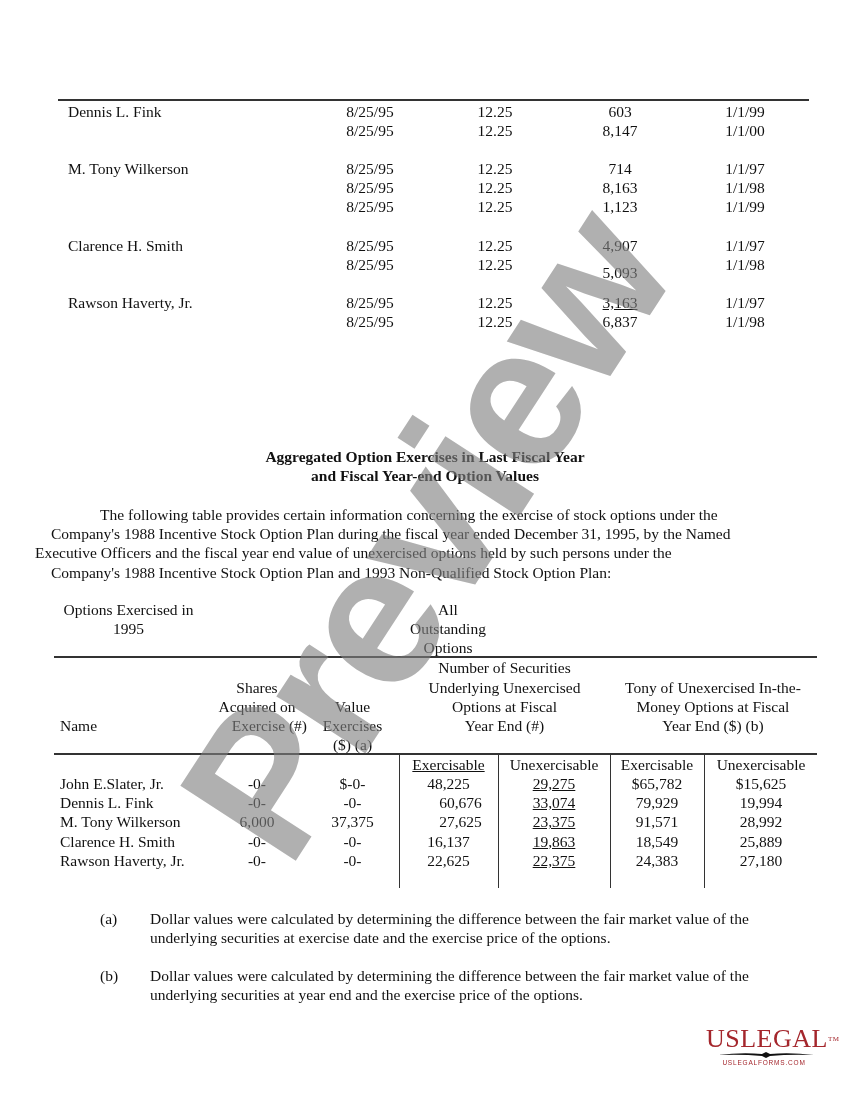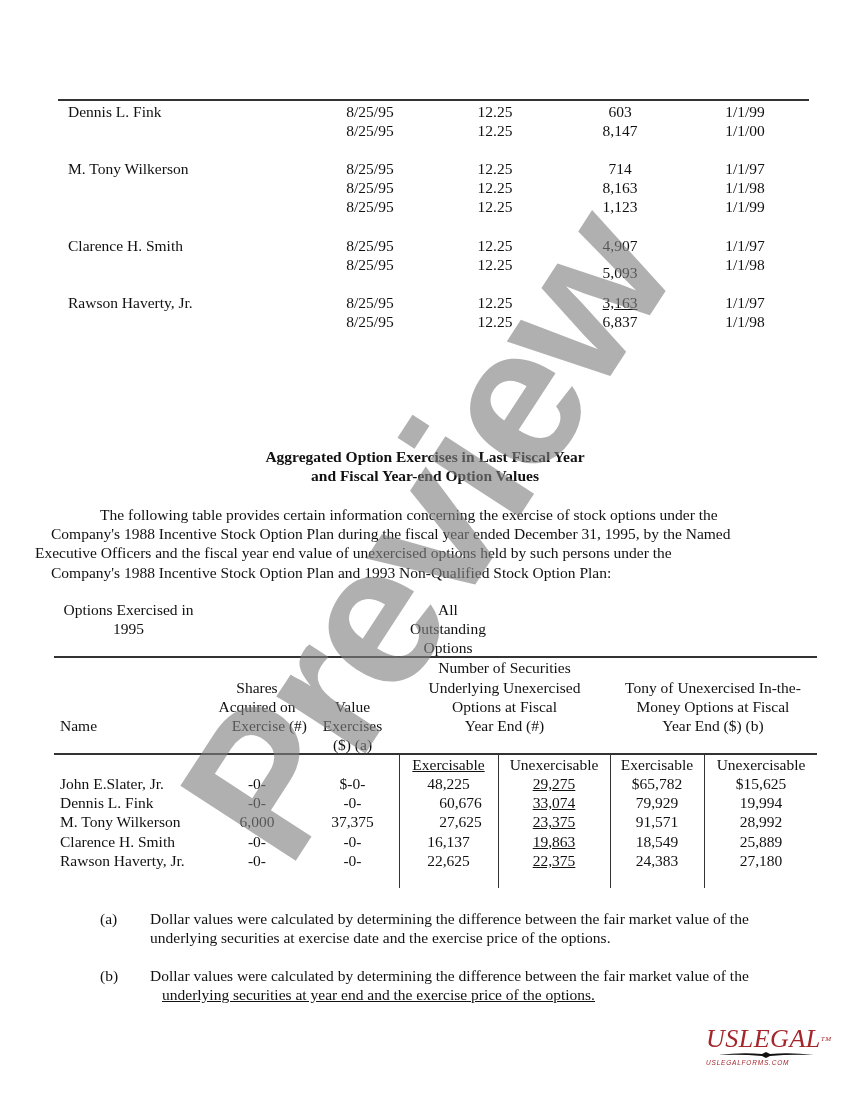--- a/index.html
+++ b/index.html
@@ -4,21 +4,21 @@
 <style>
   html,body{margin:0;padding:0;background:#fff;}
   body{width:850px;height:1100px;position:relative;overflow:hidden;font-family:"Liberation Serif","DejaVu Serif",serif;color:#111;font-size:15.5px;}
   .abs{position:absolute;white-space:nowrap;line-height:19px;}
   .rule{position:absolute;background:#333;}
   .c{text-align:center;}
   .r{text-align:center;}
   .u{text-decoration:underline;}
   .b{font-weight:bold;}
   #watermark{position:absolute;left:70px;top:520px;font-family:"Liberation Sans","DejaVu Sans",sans-serif;font-weight:bold;font-size:200px;color:rgba(128,128,128,0.62);transform:rotate(-57deg);transform-origin:center;white-space:nowrap;letter-spacing:-6px;pointer-events:none;left:45px;top:420px;width:760px;text-align:center;}
-  .logo{position:absolute;left:706px;top:1025px;width:116px;text-align:left;font-style:italic;}
+  .logo{position:absolute;left:706px;top:1025px;width:116px;text-align:center;}
   .logo-main{font-family:"Liberation Serif",serif;font-size:26px;color:#a4262c;letter-spacing:0.5px;line-height:28px;}
   .logo-tm{font-size:7px;vertical-align:top;color:#a4262c;}
   .logo-sub{font-family:"Liberation Sans",sans-serif;font-size:6.5px;color:#a4262c;letter-spacing:0.8px;margin-top:6px;}
   .eagle{position:absolute;left:718px;top:1052px;width:96px;height:6px;}
 </style>
 </head>
 <body>
 
 <div class="rule" style="left:58px;top:99px;width:751px;height:1.5px;"></div>
 
@@ -158,21 +158,21 @@
       <div class="abs c" style="left: 610px; width: 94px; top: 850.8px;">24,383</div>
       <div class="abs c" style="left: 704px; width: 114px; top: 850.8px;">27,180</div>
     </div>
   </div>
 
 <div class="abs" style="left:100px;top:909px;">(a)</div>
 <div class="abs" style="left:150px;top:909px;">Dollar values were calculated by determining the difference between the fair market value of the</div>
 <div class="abs" style="left:150px;top:928px;">underlying securities at exercise date and the exercise price of the options.</div>
 <div class="abs" style="left:100px;top:966px;">(b)</div>
 <div class="abs" style="left:150px;top:966px;">Dollar values were calculated by determining the difference between the fair market value of the</div>
-<div class="abs" style="left:162px;top:985px;text-decoration:underline;">underlying securities at year end and the exercise price of the options.</div>
+<div class="abs" style="left:150px;top:985px;">underlying securities at year end and the exercise price of the options.</div>
 
 <div id="watermark">Preview</div>
 
 <div class="logo">
   <div class="logo-main"><span>USLEGAL</span><span class="logo-tm">TM</span></div>
   <div class="logo-sub">USLEGALFORMS.COM</div>
 </div>
 <svg class="eagle" viewBox="0 0 96 6">
   <path d="M0 3 Q24 0 44 2 L48 0 L52 2 Q72 0 96 3 Q72 2 52 4 L48 6 L44 4 Q24 2 0 3Z" fill="#111"></path>
 </svg>

